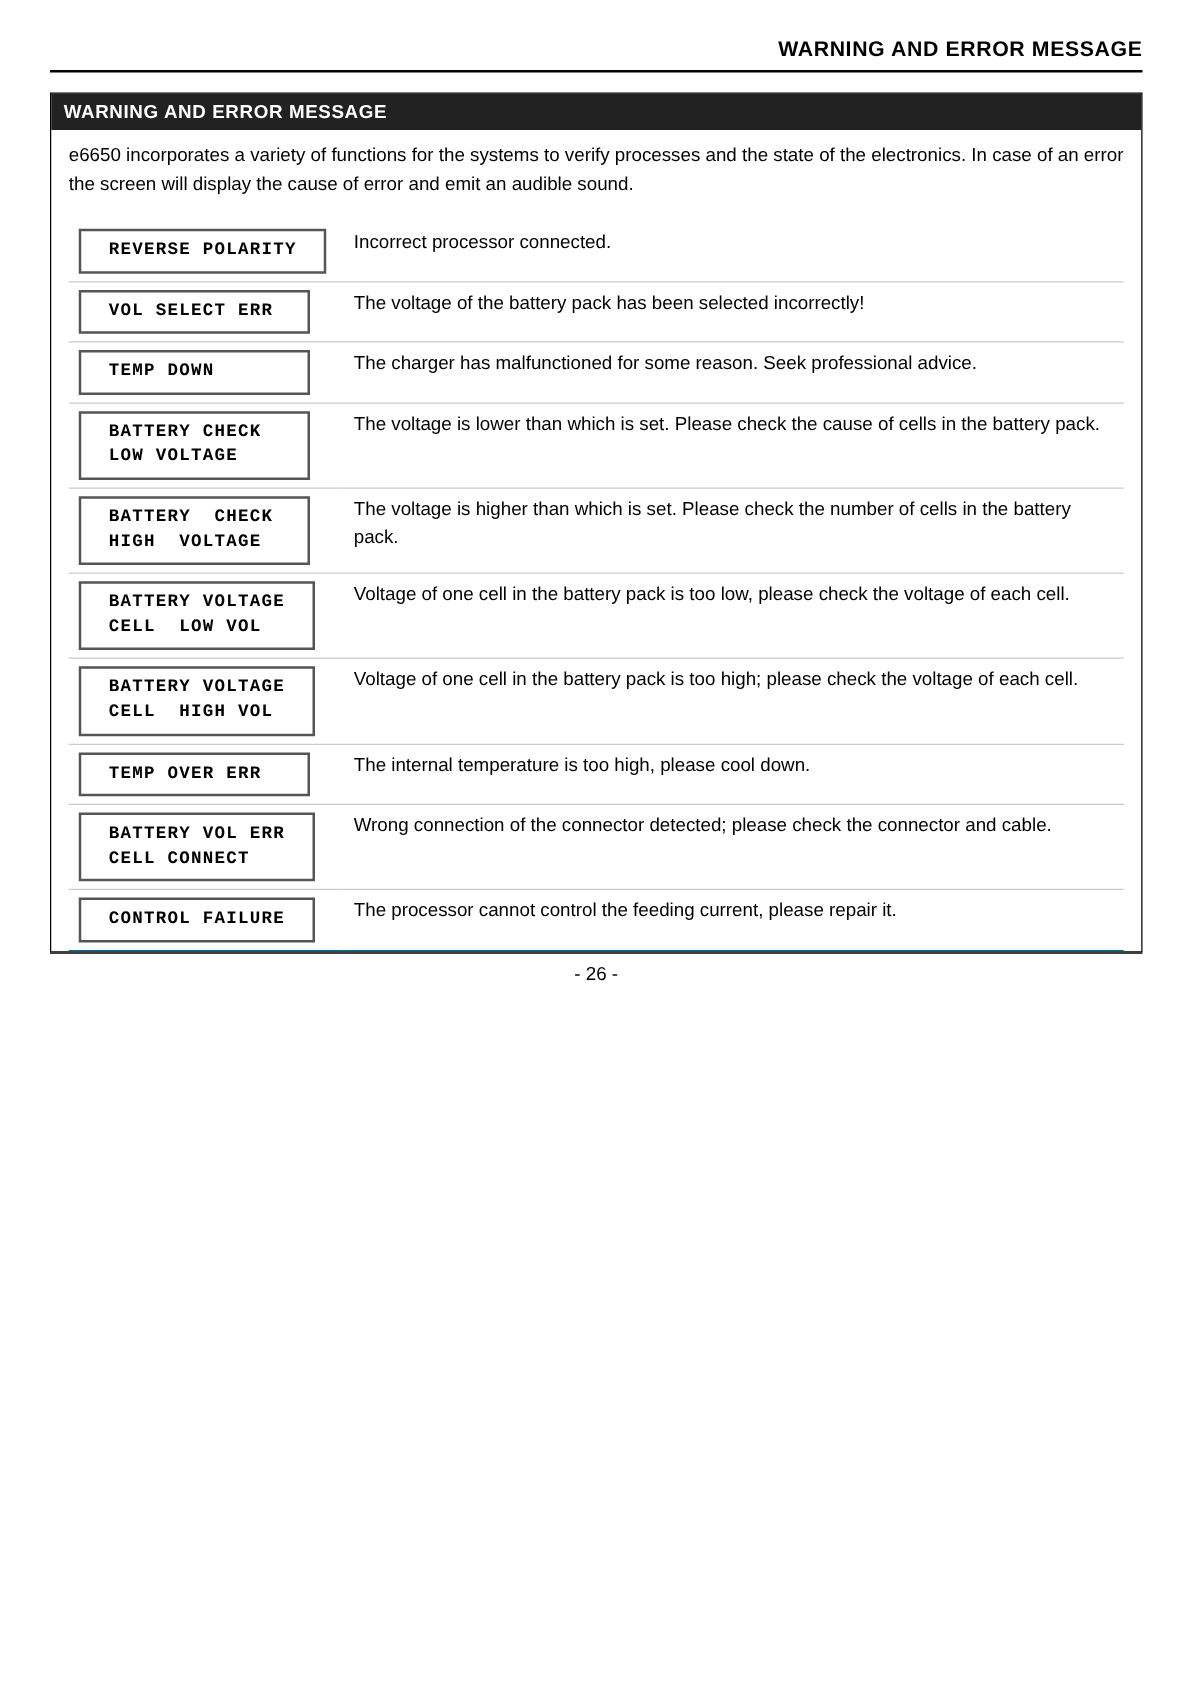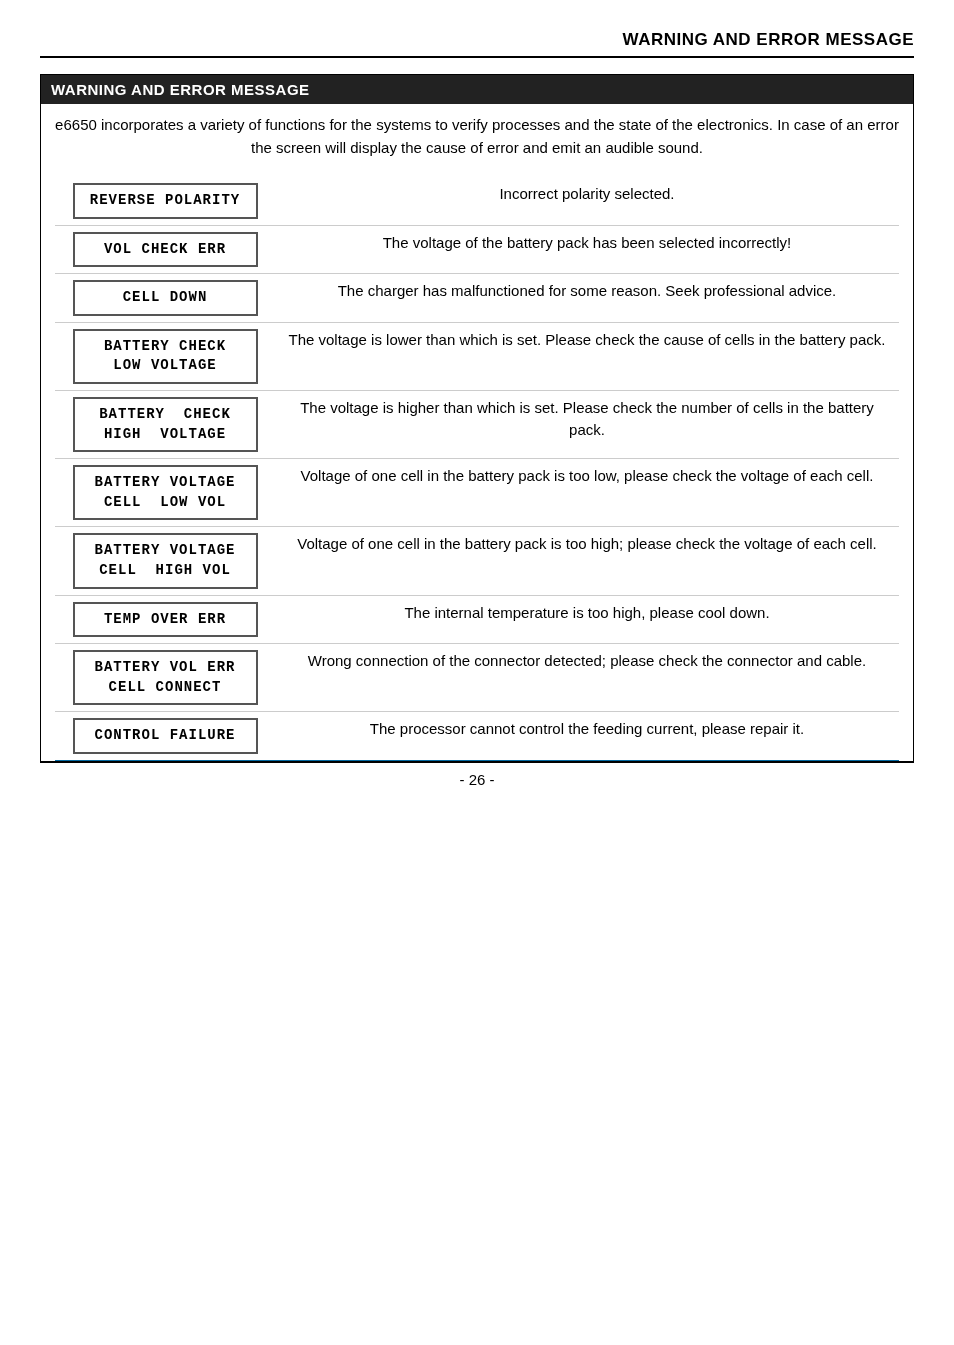--- a/index.html
+++ b/index.html
@@ -51,21 +51,21 @@
       width: 220px;
       padding: 6px 0 6px 0;
     }
 
     .error-code-box {
       border: 2px solid #555;
       font-family: 'Courier New', Courier, monospace;
       font-size: 14px;
       font-weight: bold;
       letter-spacing: 1px;
-      padding: 6px 10px;
+      padding: 6px 22px;
       display: inline-block;
       white-space: pre;
       line-height: 1.4;
       min-width: 185px;
     }
 
     .error-desc-cell {
       padding: 8px 10px;
       font-size: 15px;
       line-height: 1.5;
@@ -93,49 +93,48 @@
       background: #222;
       color: #fff;
       font-weight: bold;
       font-size: 15px;
       padding: 6px 10px;
       letter-spacing: 0.5px;
     }
 
     .content-inner {
       padding: 10px 14px 0 14px;
-      text-align: center;
     }
   </style>
 </head>
 <body>
 
 <div class="page-header">
   <span class="page-header-title">WARNING AND ERROR MESSAGE</span>
 </div>
 
 <div class="outer-border">
   <div class="section-header-row">
     <span>WARNING AND ERROR MESSAGE</span>
   </div>
   <div class="content-inner">
     <p class="intro-text">e6650 incorporates a variety of functions for the systems to verify processes and the state of the electronics. In case of an error the screen will display the cause of error and emit an audible sound.</p>
 
     <table class="error-table">
       <tbody id="error-tbody">
       <tr>
             <td class="error-code-cell"><div class="error-code-box">REVERSE POLARITY</div></td>
-            <td class="error-desc-cell">Incorrect polarity selected.</td>
+            <td class="error-desc-cell">Incorrect processor connected.</td>
           </tr>
           <tr>
-            <td class="error-code-cell"><div class="error-code-box">VOL CHECK ERR</div></td>
+            <td class="error-code-cell"><div class="error-code-box">VOL SELECT ERR</div></td>
             <td class="error-desc-cell">The voltage of the battery pack has been selected incorrectly!</td>
           </tr>
           <tr>
-            <td class="error-code-cell"><div class="error-code-box">CELL DOWN</div></td>
+            <td class="error-code-cell"><div class="error-code-box">TEMP DOWN</div></td>
             <td class="error-desc-cell">The charger has malfunctioned for some reason. Seek professional advice.</td>
           </tr>
           <tr>
             <td class="error-code-cell"><div class="error-code-box">BATTERY CHECK
 LOW VOLTAGE</div></td>
             <td class="error-desc-cell">The voltage is lower than which is set. Please check the cause of cells in the battery pack.</td>
           </tr>
           <tr>
             <td class="error-code-cell"><div class="error-code-box">BATTERY  CHECK
 HIGH  VOLTAGE</div></td>

